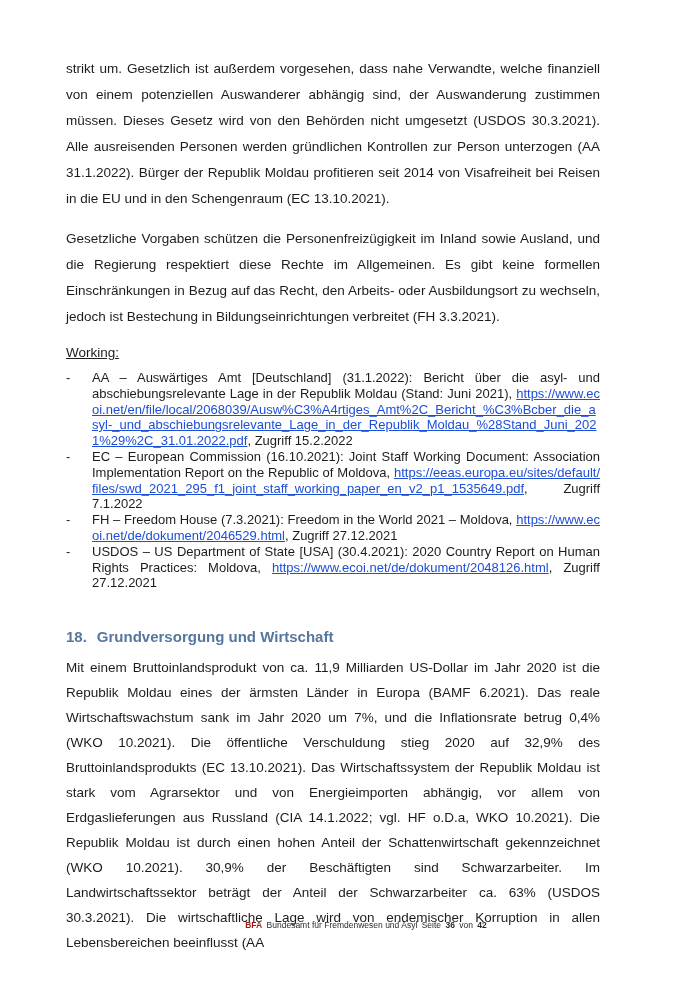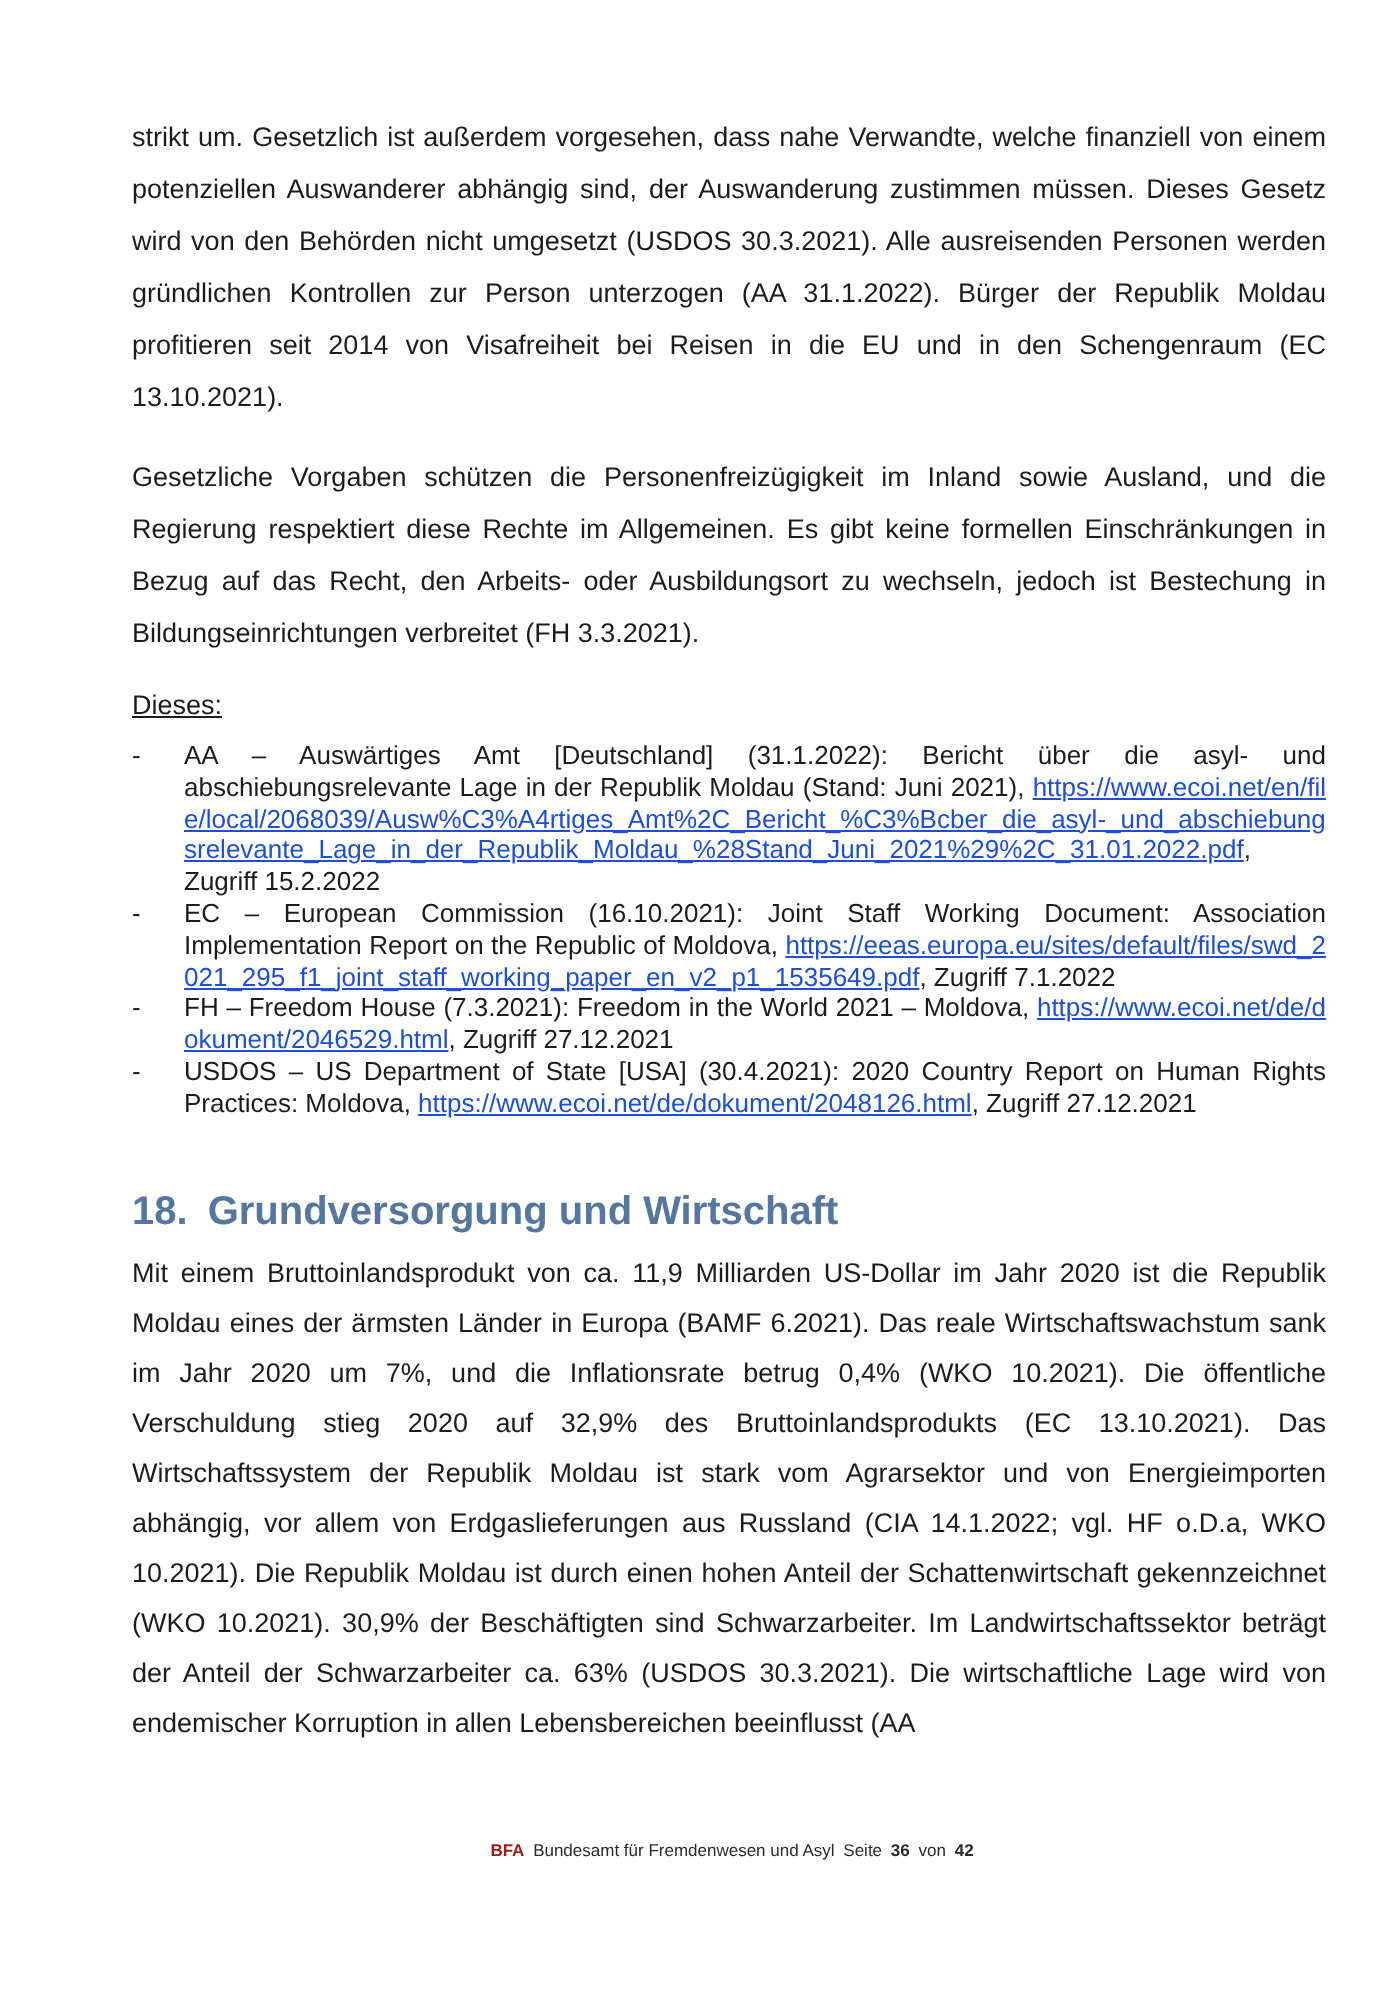--- a/index.html
+++ b/index.html
@@ -6,21 +6,21 @@
   .page {
     position: relative;
     width: 700px;
     height: 999px;
     background: #ffffff;
     overflow: hidden;
     font-family: "Liberation Sans", sans-serif;
     color: #1c1c1c;
     box-sizing: border-box;
   }
-  .content { padding: 56px 37px 0 66px; }
+  .content { padding: 56px 100px 0 66px; }
 
   .para {
     margin: 0 0 14px 0;
     font-size: 13.5px;
     line-height: 26px;
     text-align: justify;
   }
   .para.economy { margin: 8px 0 0 0; line-height: 25px; }
 
   .sources-heading {
@@ -34,21 +34,21 @@
   .marker { width: 26px; flex: none; }
   .source-text { flex: 1; text-align: justify; }
   .link {
     color: #1d4ed8;
     text-decoration: underline;
     word-break: break-all;
   }
 
   .section-heading {
     margin: 36px 0 0 0;
-    font-size: 20px;
+    font-size: 15px;
     font-weight: bold;
     color: #55779F;
     line-height: 20px;
   }
   .section-number { margin-right: 10px; }
 
   .footer {
     position: absolute;
     top: 920px;
     left: 16px;
@@ -65,21 +65,21 @@
 </head>
 <body>
 
 <div class="page">
   <div class="content">
 
     <p class="para">strikt um. Gesetzlich ist außerdem vorgesehen, dass nahe Verwandte, welche finanziell von einem potenziellen Auswanderer abhängig sind, der Auswanderung zustimmen müssen. Dieses Gesetz wird von den Behörden nicht umgesetzt (USDOS 30.3.2021). Alle ausreisenden Personen werden gründlichen Kontrollen zur Person unterzogen (AA 31.1.2022). Bürger der Republik Moldau profitieren seit 2014 von Visafreiheit bei Reisen in die EU und in den Schengenraum (EC 13.10.2021).</p>
 
     <p class="para">Gesetzliche Vorgaben schützen die Personenfreizügigkeit im Inland sowie Ausland, und die Regierung respektiert diese Rechte im Allgemeinen. Es gibt keine formellen Einschränkungen in Bezug auf das Recht, den Arbeits- oder Ausbildungsort zu wechseln, jedoch ist Bestechung in Bildungseinrichtungen verbreitet (FH 3.3.2021).</p>
 
-    <div class="sources-heading">Dieses:</div>
+    <div class="sources-heading">Working:</div>
 
     <div class="sources">
 
       <div class="source-item">
         <span class="marker">-</span>
         <span class="source-text"><span>AA – Auswärtiges Amt [Deutschland] (31.1.2022): Bericht über die asyl- und abschiebungsrelevante Lage in der Republik Moldau (Stand: Juni 2021), </span><a href="#" class="link">https://www.ecoi.net/en/file/local/2068039/Ausw%C3%A4rtiges_Amt%2C_Bericht_%C3%Bcber_die_asyl-_und_abschiebungsrelevante_Lage_in_der_Republik_Moldau_%28Stand_Juni_2021%29%2C_31.01.2022.pdf</a><span>, Zugriff 15.2.2022</span></span>
       </div>
 
       <div class="source-item">
         <span class="marker">-</span>

